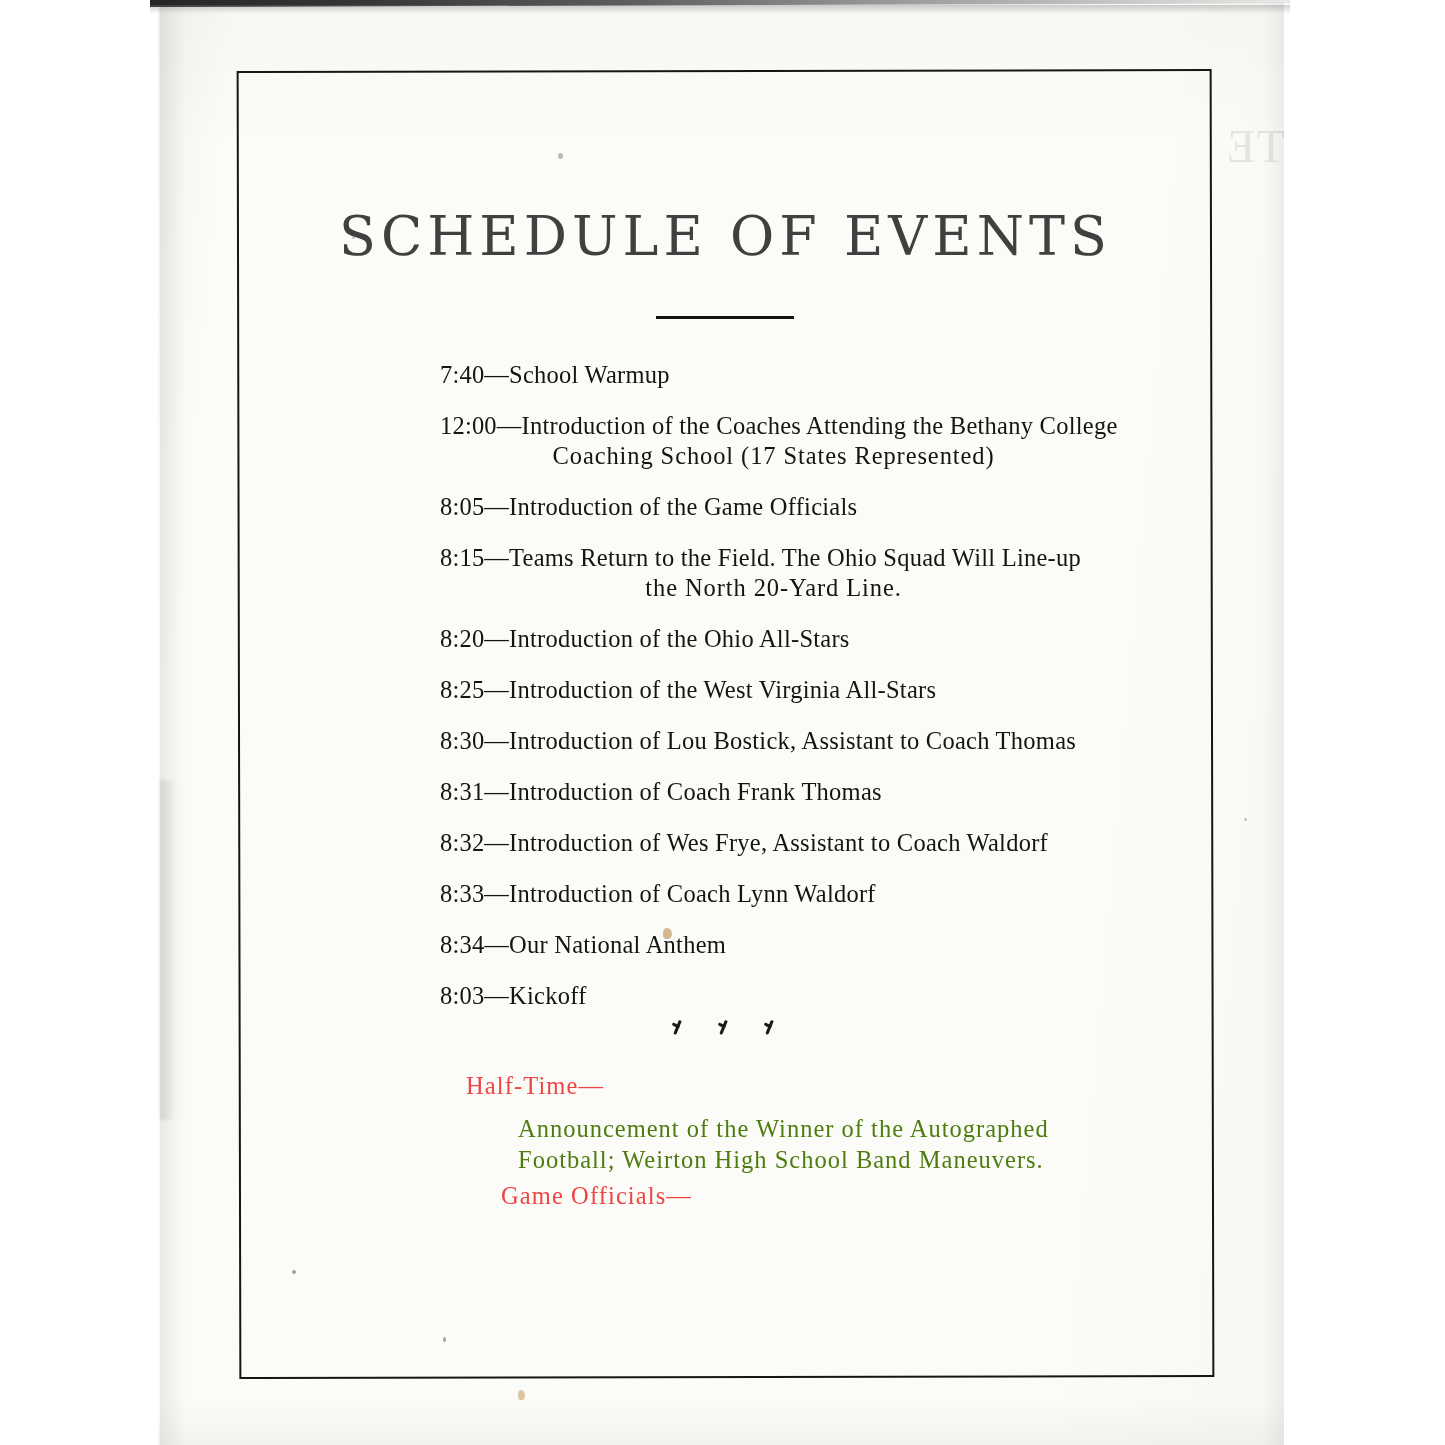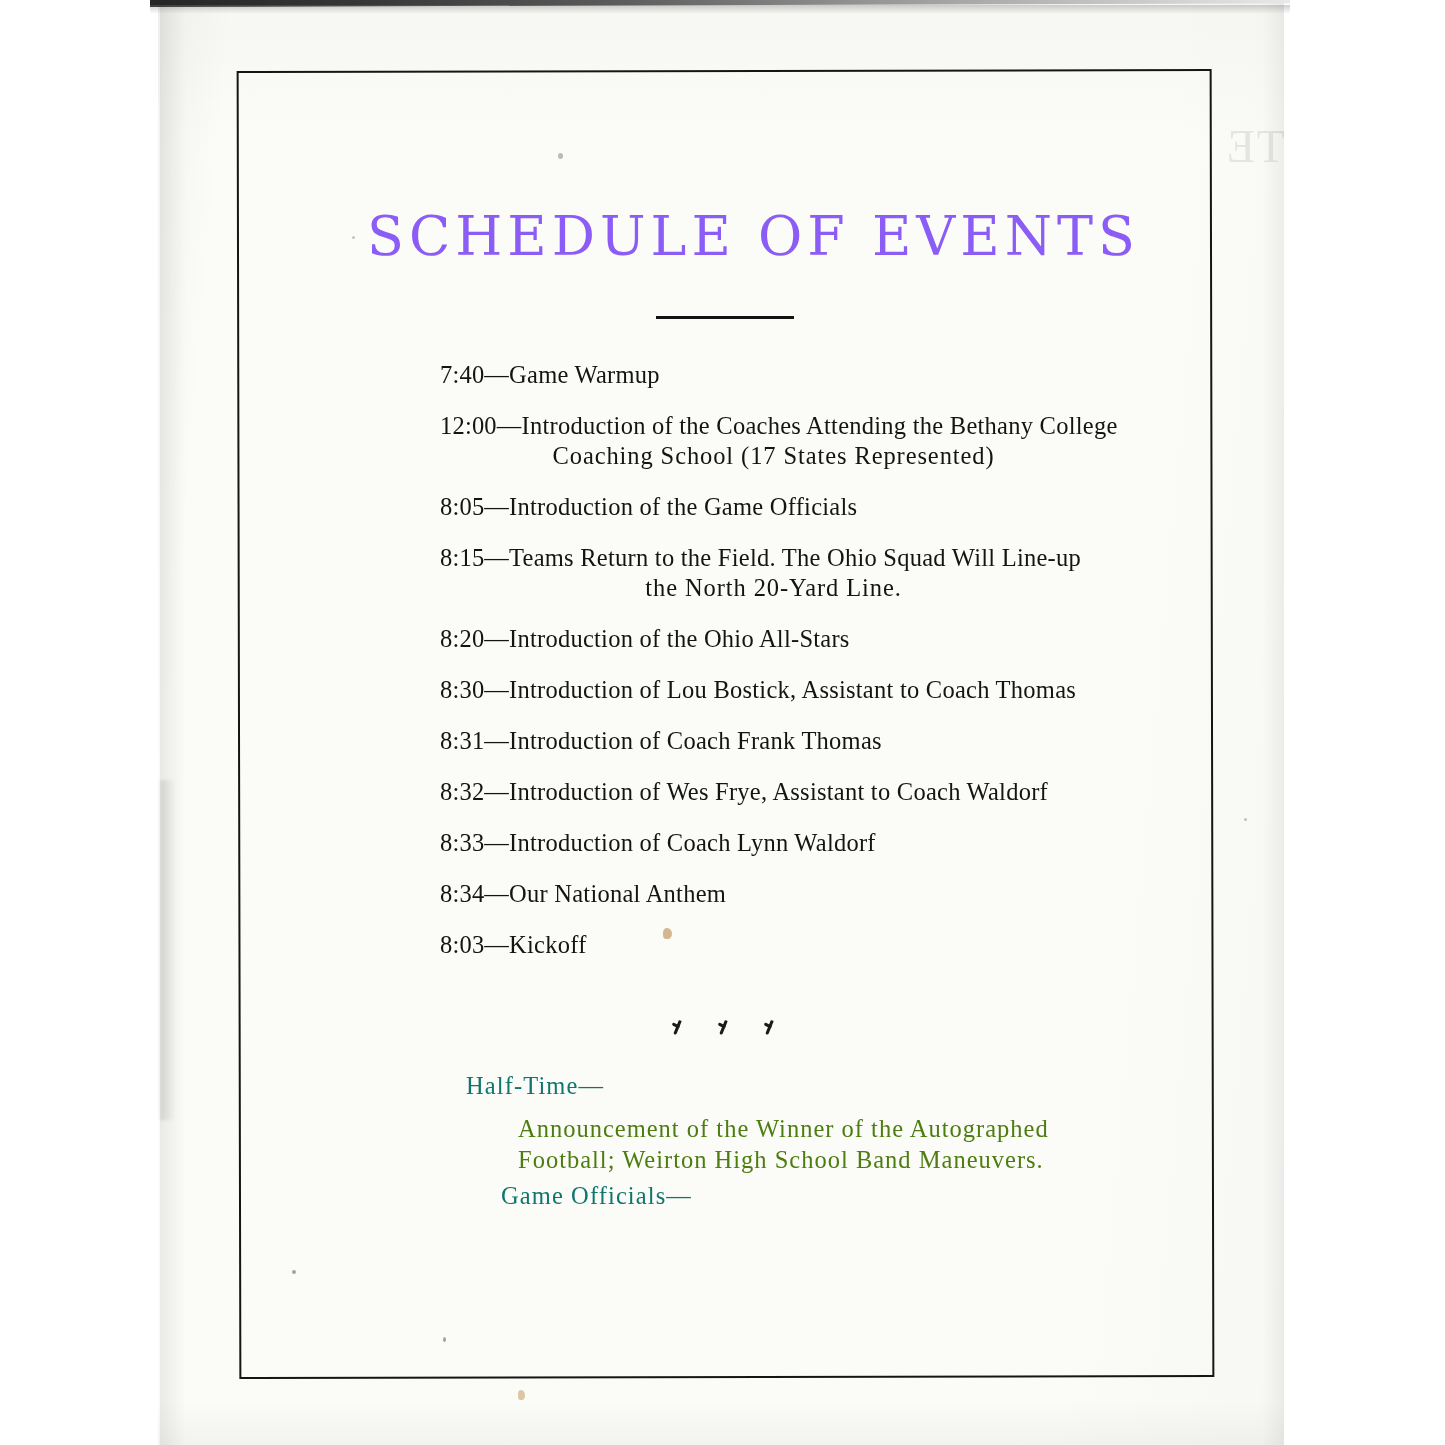--- a/index.html
+++ b/index.html
@@ -127,23 +127,22 @@
   .doc-title {
     position: absolute;
     left: 0;
     top: 140px;
     width: 975px;
     text-align: center;
     font-family: "DejaVu Serif", "Liberation Serif", serif;
     font-size: 54px;
     line-height: 1;
     letter-spacing: 5px;
-    color: #8b5cf6;
+    color: #404040;
     font-weight: 400;
-    padding-left: 28px;
   }
 
   .title-rule {
     position: absolute;
     left: 418px;
     top: 246px;
     width: 138px;
     height: 3.4px;
     background: #131313;
   }
@@ -219,21 +218,21 @@
   
   .tail {
     position: absolute;
     left: 228px;
     width: 700px;
   }
   .tail-head {
     font-family: "Liberation Serif", "DejaVu Serif", serif;
     font-size: 24.5px;
     line-height: 31px;
-    color: #0f766e;
+    color: #ef4444;
     letter-spacing: 1.1px;
     white-space: nowrap;
   }
   .tail-body {
     padding-left: 52px;
     font-family: "Liberation Serif", "DejaVu Serif", serif;
     font-size: 24.5px;
     line-height: 31px;
     color: #4d7c0f;
     letter-spacing: 1.0px;
@@ -275,35 +274,38 @@
 
   <div class="rule-box"></div>
 
   <div class="content">
 
     <div class="doc-title">SCHEDULE OF EVENTS</div>
     <div class="title-rule"></div>
 
     <div class="schedule">
         <div class="entry">
-          <div class="line"><span class="time">7:40—</span><span>Game Warmup</span></div>
+          <div class="line"><span class="time">7:40—</span><span>School Warmup</span></div>
         </div>
         <div class="entry">
           <div class="line"><span class="time">12:00—</span><span>Introduction of the Coaches Attending the Bethany College</span></div>
           <div class="line cont">Coaching School  (17 States Represented)</div>
         </div>
         <div class="entry">
           <div class="line"><span class="time">8:05—</span><span>Introduction of the Game Officials</span></div>
         </div>
         <div class="entry">
           <div class="line"><span class="time">8:15—</span><span>Teams Return to the Field.  The Ohio Squad Will Line-up</span></div>
           <div class="line cont">the North 20-Yard Line.</div>
         </div>
         <div class="entry">
           <div class="line"><span class="time">8:20—</span><span>Introduction of the Ohio All-Stars</span></div>
+        </div>
+        <div class="entry">
+          <div class="line"><span class="time">8:25—</span><span>Introduction of the West Virginia All-Stars</span></div>
         </div>
         <div class="entry">
           <div class="line"><span class="time">8:30—</span><span>Introduction of Lou Bostick, Assistant to Coach Thomas</span></div>
         </div>
         <div class="entry">
           <div class="line"><span class="time">8:31—</span><span>Introduction of Coach Frank Thomas</span></div>
         </div>
         <div class="entry">
           <div class="line"><span class="time">8:32—</span><span>Introduction of Wes Frye, Assistant to Coach Waldorf</span></div>
         </div>

